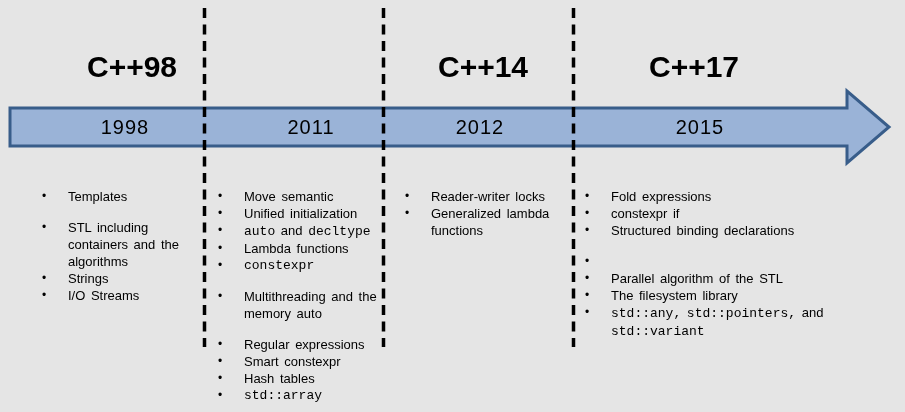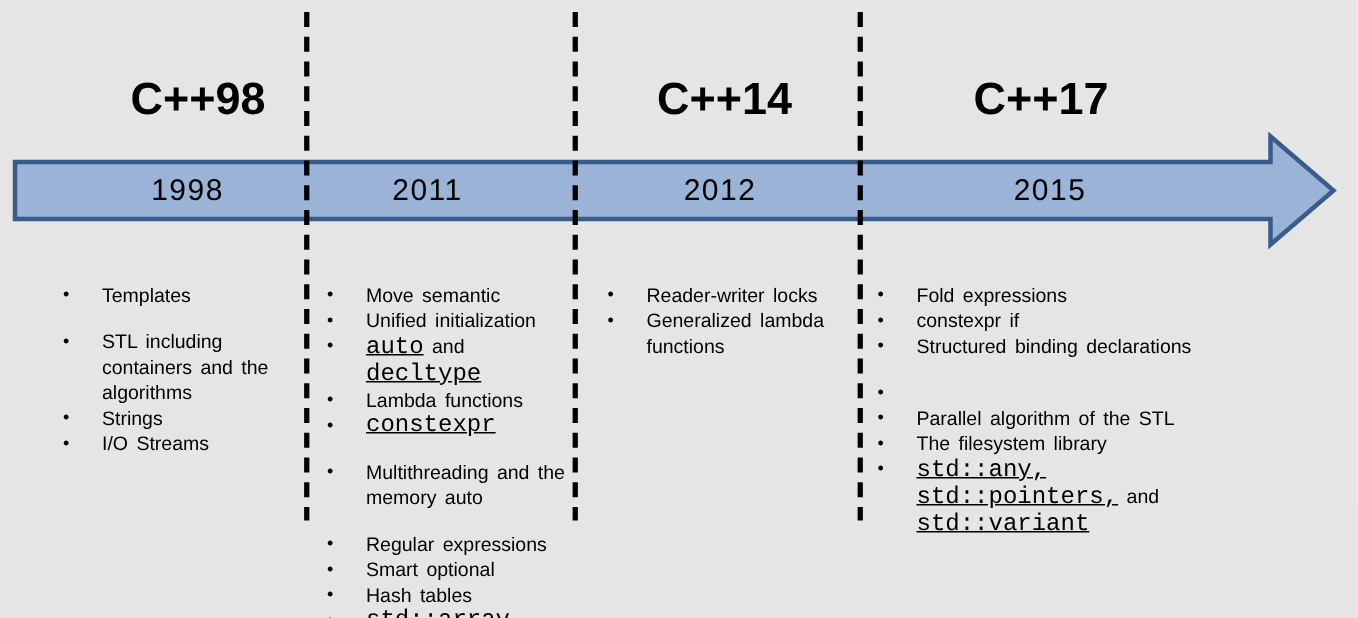--- a/index.html
+++ b/index.html
@@ -16,40 +16,40 @@
   }
   .year{
     position:absolute;transform:translateX(-50%);
     font-size:20px;line-height:22px;letter-spacing:1px;white-space:nowrap;
   }
   .col{position:absolute;font-size:13px;line-height:17px;}
   .item{display:flex;align-items:flex-start;word-spacing:2px;}
   .item.gap{margin-top:14px;}
   .bullet{flex:none;width:26px;font-size:12px;line-height:17px;}
   .txt{flex:1;min-width:0;}
-  .mono{font-family:"Liberation Mono",monospace;font-size:16px;word-spacing:0;text-decoration:underline;}
+  .mono{font-family:"Liberation Mono",monospace;font-size:13px;word-spacing:0;}
 </style>
 </head>
 <body>
 
 <div class="canvas">
 
   <svg class="layer" viewBox="0 0 905 412" xmlns="http://www.w3.org/2000/svg">
     <polygon class="arrow" points="10,108 847,108 847,91 889,127 847,163 847,146 10,146" fill="#9ab3d7" stroke="#385d8a"></polygon>
     <line class="divider" x1="204.5" y1="8" x2="204.5" y2="347"></line>
     <line class="divider" x1="383.5" y1="8" x2="383.5" y2="347"></line>
     <line class="divider" x1="573.5" y1="8" x2="573.5" y2="347"></line>
   </svg>
 
   <div class="heading" style="left:132px;top:50px">C++98</div>
   <div class="heading" style="left:483px;top:50px">C++14</div>
   <div class="heading" style="left:694px;top:50px">C++17</div>
 
   <div class="year" style="left:125px;top:116px">1998</div>
-  <div class="year" style="left:285px;top:116px">2011</div>
+  <div class="year" style="left:311px;top:116px">2011</div>
   <div class="year" style="left:480px;top:116px">2012</div>
   <div class="year" style="left:700px;top:116px">2015</div>
 
   <div class="col" style="left:42px;top:188px;width:150px">
     <div class="item">
       <span class="bullet">•</span>
       <span class="txt">Templates</span>
     </div>
     <div class="item gap">
       <span class="bullet">•</span>
@@ -89,21 +89,21 @@
     <div class="item gap">
       <span class="bullet">•</span>
       <span class="txt">Multithreading and the memory auto</span>
     </div>
     <div class="item gap">
       <span class="bullet">•</span>
       <span class="txt">Regular expressions</span>
     </div>
     <div class="item">
       <span class="bullet">•</span>
-      <span class="txt">Smart optional</span>
+      <span class="txt">Smart constexpr</span>
     </div>
     <div class="item">
       <span class="bullet">•</span>
       <span class="txt">Hash tables</span>
     </div>
     <div class="item">
       <span class="bullet">•</span>
       <span class="txt mono">std::array</span>
     </div>
   </div>

